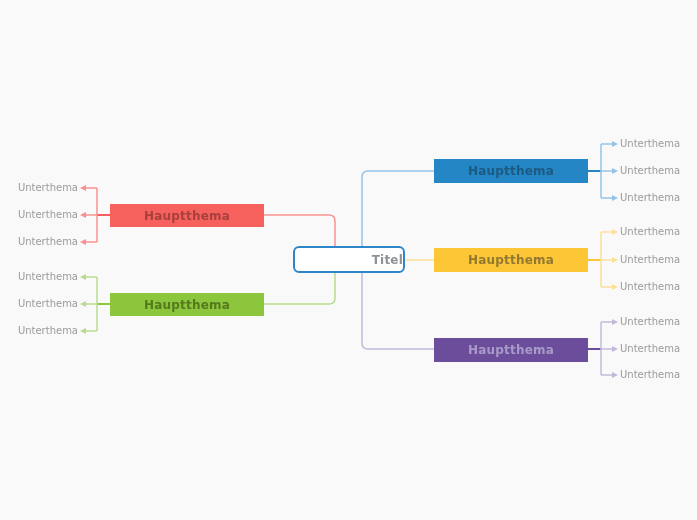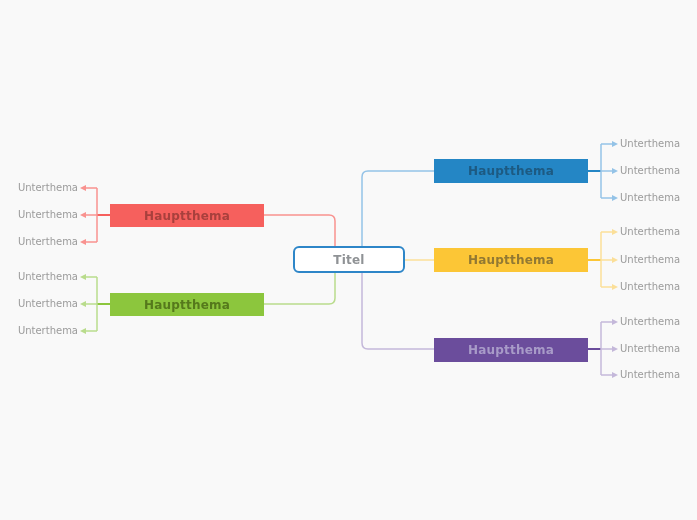--- a/index.html
+++ b/index.html
@@ -10,21 +10,21 @@
   .connector-layer path.stub{stroke-width:2;}
   .node{position:absolute;display:flex;align-items:center;justify-content:center;
         font-weight:bold;font-size:12px;letter-spacing:.2px;cursor:default;}
   .main{width:154px;height:23px;}
   .n-red{left:110px;top:204px;}
   .n-green{left:110px;top:293px;}
   .n-blue{left:434px;top:159px;height:24px;}
   .n-yellow{left:434px;top:248px;height:24px;}
   .n-purple{left:434px;top:338px;height:24px;}
   .titel{left:293px;top:246px;width:112px;height:27px;background:#ffffff;
-         border:2px solid;border-radius:6px;box-sizing:border-box;}
+         border:2px solid;border-radius:6px;box-sizing:border-box;justify-content:flex-end;}
   .sub{position:absolute;font-size:10px;height:16px;line-height:16px;white-space:nowrap;}
   .sub.l{left:6px;width:72px;text-align:right;}
   .sub.r{left:620px;text-align:left;}
   .l-r1{top:180px}.l-r2{top:207px}.l-r3{top:234px}
   .l-g1{top:269px}.l-g2{top:296px}.l-g3{top:323px}
   .r-b1{top:136px}.r-b2{top:163px}.r-b3{top:190px}
   .r-y1{top:224px}.r-y2{top:252px}.r-y3{top:279px}
   .r-p1{top:314px}.r-p2{top:341px}.r-p3{top:367px}
 </style>
 </head>

